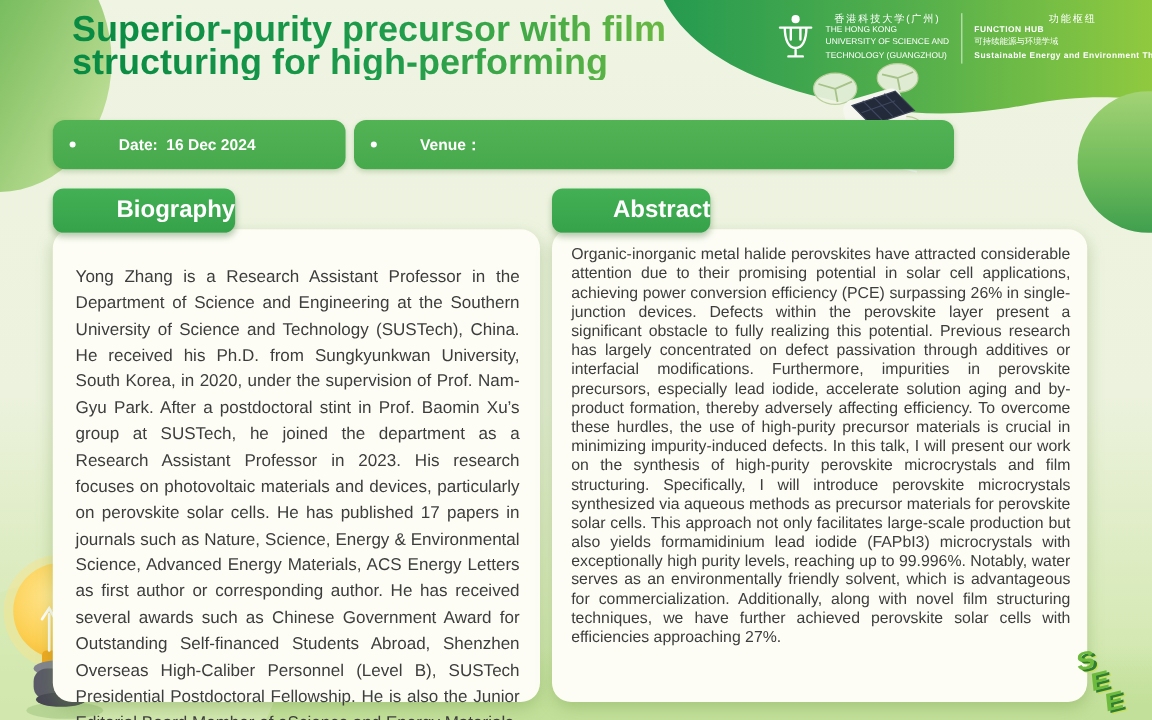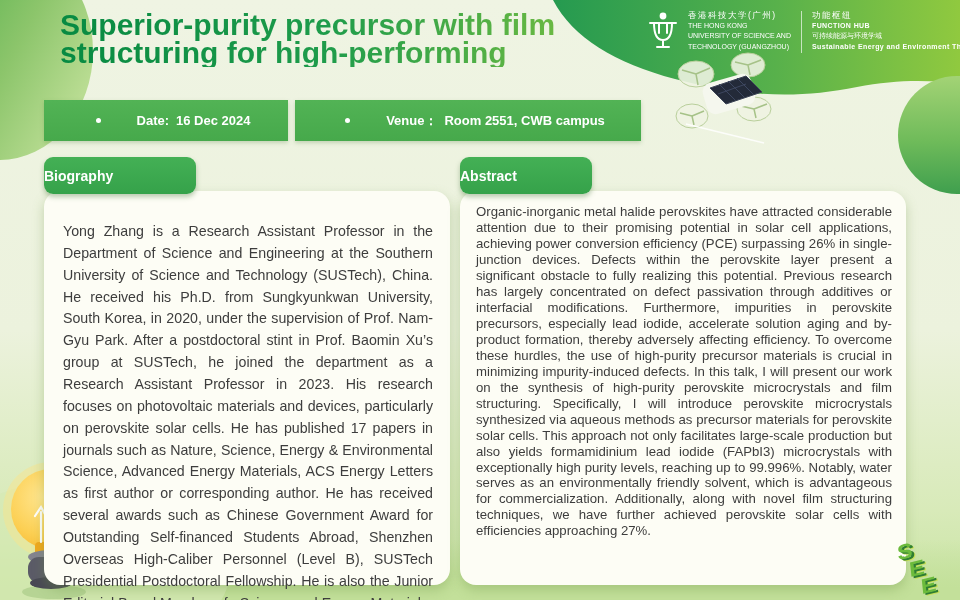--- a/index.html
+++ b/index.html
@@ -40,48 +40,48 @@
       background:linear-gradient(90deg,#078a42 0%,#1f9c4b 45%,#8cc63f 100%);
       -webkit-background-clip:text;background-clip:text;color:transparent;
     }
   }
   .title span{display:block;}
 
   
   .logos{left:646px;top:9px;display:flex;align-items:flex-start;color:#fff;}
   .logo-emblem{margin-right:8px;margin-top:2px;}
   .logo-text{font-size:7px;line-height:1.45;white-space:nowrap;}
-  .logo-text .cn{font-size:8.5px;letter-spacing:1.5px;}
+  .logo-text .cn{font-size:8.5px;letter-spacing:1.5px;text-align:center;}
   .logo-divider{width:1px;height:42px;background:rgba(255,255,255,.65);margin:2px 10px 0 10px;}
   .hub-text .bold{font-weight:bold;letter-spacing:.4px;}
 
   
   .info-bar{
-    top:100px;height:41px;border-radius:0;
+    top:100px;height:41px;border-radius:10px;
     background:linear-gradient(180deg,#52b355 0%,#46a94b 100%);
     box-shadow:0 2px 4px rgba(70,120,50,.25);
     color:#fff;font-weight:bold;font-size:13px;
-    display:flex;flex-direction:row;justify-content:center;gap:3px;
+    display:flex;flex-direction:column;justify-content:center;gap:3px;
     padding:0 0 0 14px;box-sizing:border-box;z-index:2;
   }
   .info-bar-left{left:44px;width:244px;}
-  .info-bar-right{left:295px;width:346px;}
+  .info-bar-right{left:295px;width:500px;}
   .info-row{display:flex;align-items:center;}
   .bullet{width:5px;height:5px;border-radius:50%;background:#fff;margin-right:36px;flex:0 0 auto;}
   .info-label{margin-right:7px;white-space:pre;}
   .pw-group{margin-left:auto;margin-right:6px;display:flex;}
   .pw-group .info-label{margin-right:6px;}
 
   
   .badge{
     top:157px;height:37px;border-radius:9px;z-index:4;
     background:linear-gradient(180deg,#44b055 0%,#35a24a 100%);
     box-shadow:0 3px 5px rgba(60,110,45,.35);
-    color:#fff;font-weight:bold;font-size:14px;
-    display:flex;align-items:center;justify-content:flex-start;
+    color:#fff;font-weight:bold;font-size:20px;
+    display:flex;align-items:center;justify-content:flex-end;
   }
   .badge-bio{left:44px;width:152px;}
   .badge-abs{left:460px;width:132px;}
   .card{
     top:191px;height:394px;border-radius:16px;z-index:2;
     background:#fdfdf5;
     box-shadow:0 5px 12px rgba(110,150,70,.35);
     box-sizing:border-box;color:#3d3d3d;
   }
   .card-bio{left:44px;width:406px;padding:30px 17px 0 19px;}
@@ -172,21 +172,20 @@
     <span class="bullet"></span>
     <span class="info-label">Date:</span>
     <span>16 Dec 2024</span>
   </div>
 </div>
 
 <div class="abs info-bar info-bar-right">
   <div class="info-row">
     <span class="bullet"></span>
     <span class="info-label">Venue：</span>
-    <span>Room 2551, CWB campus</span>
   </div>
 </div>
 
 <div class="abs badge badge-bio">
   <span>Biography</span>
 </div>
 <div class="abs card card-bio">
   <p class="body-text">Yong Zhang is a Research Assistant Professor in the Department of Science and Engineering at the Southern University of Science and Technology (SUSTech), China. He received his Ph.D. from Sungkyunkwan University, South Korea, in 2020, under the supervision of Prof. Nam-Gyu Park. After a postdoctoral stint in Prof. Baomin Xu’s group at SUSTech, he joined the department as a Research Assistant Professor in 2023. His research focuses on photovoltaic materials and devices, particularly on perovskite solar cells. He has published 17 papers in journals such as Nature, Science, Energy &amp; Environmental Science, Advanced Energy Materials, ACS Energy Letters as first author or corresponding author. He has received several awards such as Chinese Government Award for Outstanding Self-financed Students Abroad, Shenzhen Overseas High-Caliber Personnel (Level B), SUSTech Presidential Postdoctoral Fellowship. He is also the Junior Editorial Board Member of eScience and Energy Materials.</p>
 </div>
 

